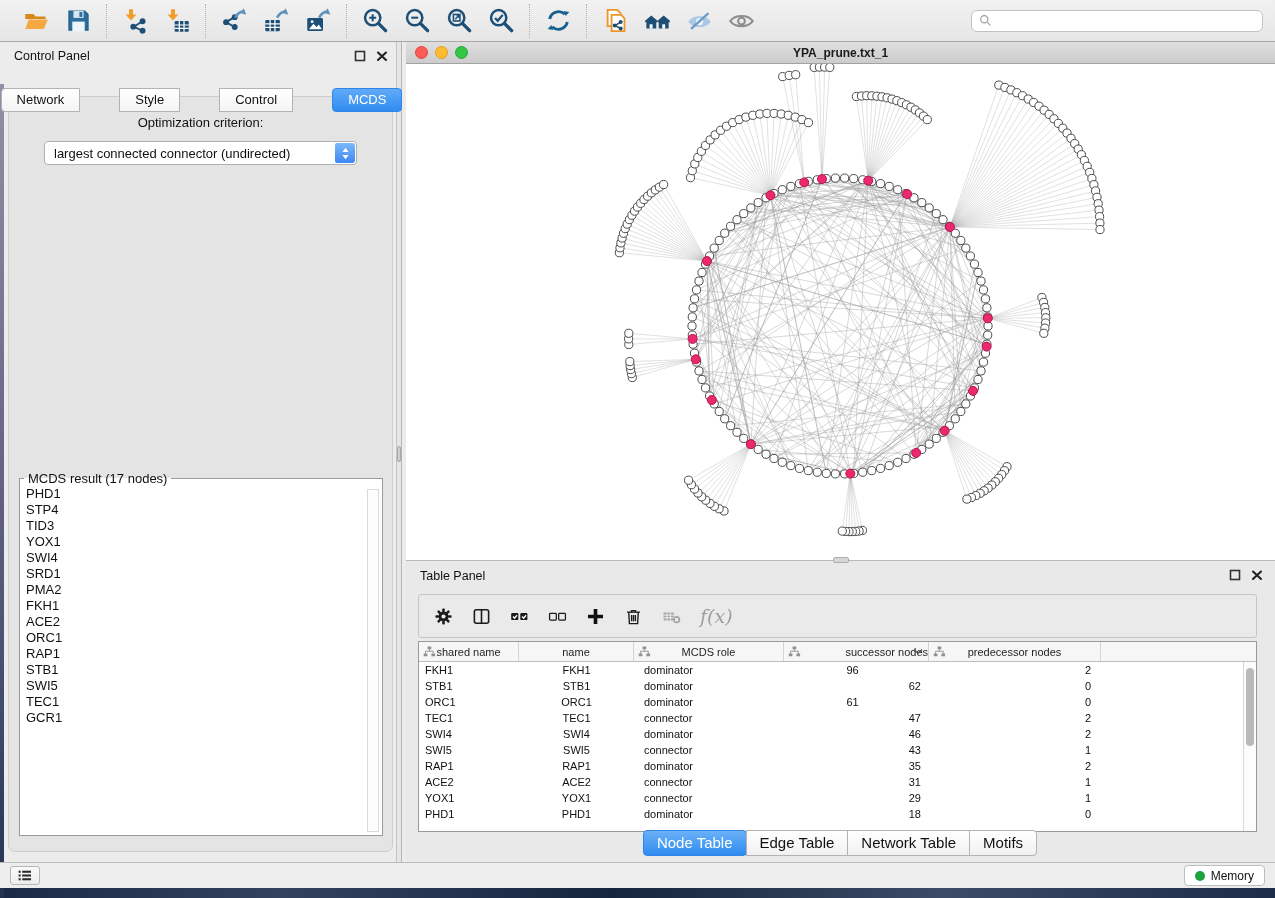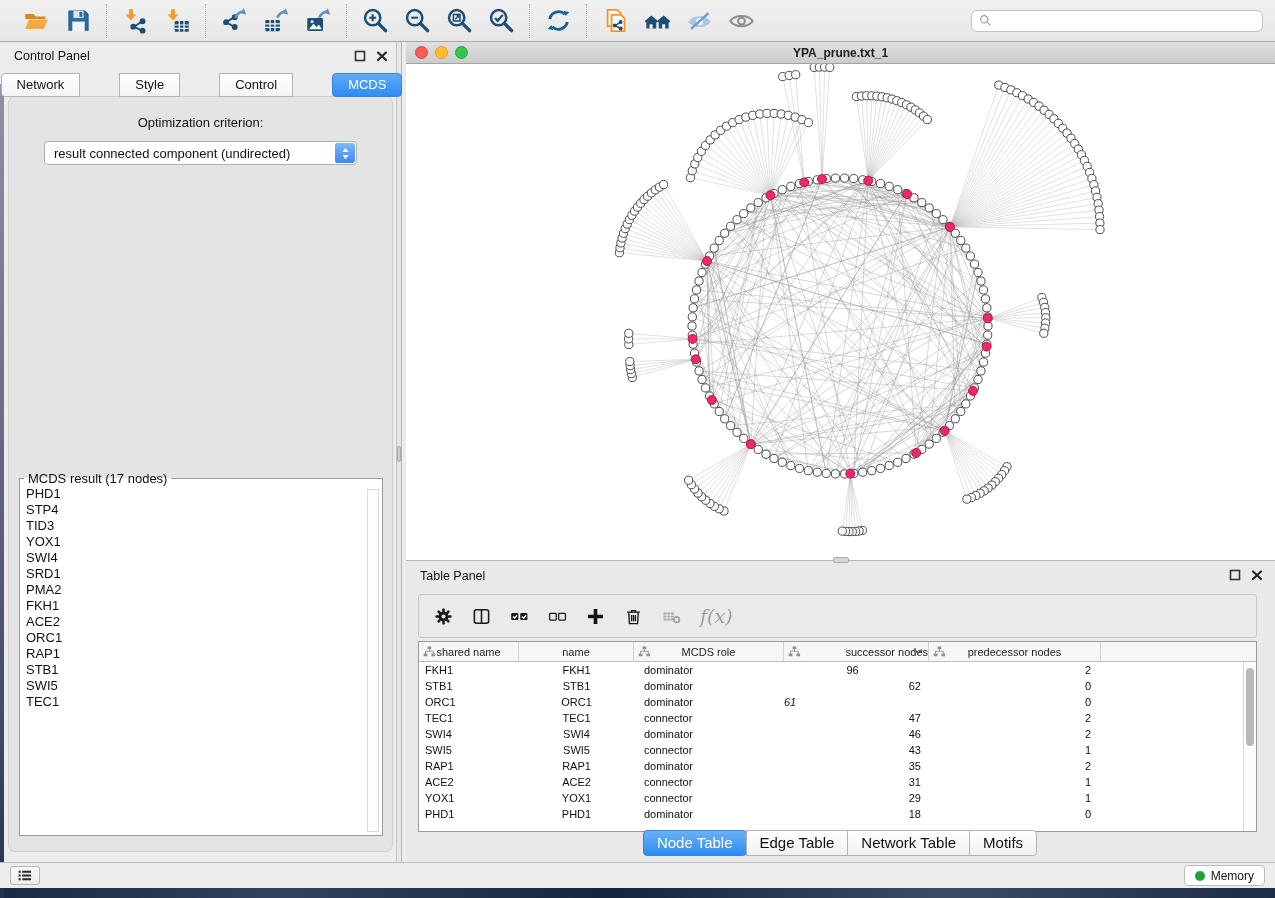--- a/index.html
+++ b/index.html
@@ -35,21 +35,21 @@
 
   #content { position:absolute; top:42px; left:0; right:0; bottom:26px; }
 
   
   #control-panel { position:absolute; left:4px; top:0; width:396px; height:100%; background:#ececec; }
   .cp-header { height:28px; display:flex; align-items:center; padding-left:10px;
     font-size:12.5px; color:#111; position:relative; }
   .panel-icons { position:absolute; right:11px; top:0; height:100%; display:flex; align-items:center; gap:9px; }
   .panel-icon-btn { width:13px; height:13px; border:none; background:none; padding:0; display:flex; cursor:default; }
   .panel-icon-btn svg { width:12px; height:12px; }
-  .cp-tabs { position:absolute; top:31px; left:0; right:0; display:flex; justify-content:center; z-index:2;gap:40px; }
+  .cp-tabs { position:absolute; top:46px; left:0; right:0; display:flex; justify-content:center; z-index:2;gap:40px; }
   .cp-tab { font-size:13px; padding:3px 15px 4px; background:linear-gradient(#ffffff,#f4f4f4);
     border:1px solid #b3b3b3; margin-left:-1px; color:#111; cursor:default;
     font-family:"Liberation Sans",sans-serif; }
   .cp-tab:first-child { border-radius:4px 0 0 4px; }
   .cp-tab.active { background:linear-gradient(#62aaf8,#2f8cf0); color:#fff;
     border-color:#2e87e8; border-radius:4px; }
   .cp-body { position:absolute; top:54px; left:4px; right:7px; bottom:10px;
     background:#e4e4e4; border:1px solid #cdcdcd; border-radius:7px; }
   .opt-label { margin-top:18px; text-align:center; font-size:13px; color:#111; }
   .dropdown { position:relative; margin:11px auto 0; width:313px; height:24px; background:#fff;
@@ -334,21 +334,21 @@
         </div>
         <div class="cp-tabs" id="cp-tabs">
             <button class="cp-tab">Network</button>
             <button class="cp-tab">Style</button>
             <button class="cp-tab">Control</button>
             <button class="cp-tab active">MCDS</button>
           </div>
         <div class="cp-body">
           <div class="opt-label">Optimization criterion:</div>
           <div class="dropdown">
-            <span>result connected component (undirected)</span>
+            <span>largest connected connector (undirected)</span>
             <span class="dd-stepper">
               <svg viewBox="0 0 10 16">
                   <path d="M5 1.6l3.4 4.6H1.6z" fill="#fff"></path>
                   <path d="M5 14.4L1.6 9.8h6.8z" fill="#fff"></path>
                 </svg>
             </span>
           </div>
           <fieldset class="mcds-box">
             <legend>MCDS result (17 nodes)</legend>
             <div id="mcds-list">
@@ -359,20 +359,21 @@
                 <div class="mcds-item">SWI4</div>
                 <div class="mcds-item">SRD1</div>
                 <div class="mcds-item">PMA2</div>
                 <div class="mcds-item">FKH1</div>
                 <div class="mcds-item">ACE2</div>
                 <div class="mcds-item">ORC1</div>
                 <div class="mcds-item">RAP1</div>
                 <div class="mcds-item">STB1</div>
                 <div class="mcds-item">SWI5</div>
                 <div class="mcds-item">TEC1</div>
+                <div class="mcds-item">GCR1</div>
               </div>
             <div class="mcds-scroll"></div>
           </fieldset>
         </div>
       </section>
 
       <div class="v-splitter">
           <div class="grip"></div>
         </div>
 
@@ -1200,21 +1201,21 @@
                   <div class="td" style="width: 100px; text-align: left; padding-left: 6px;">STB1</div>
                   <div class="td" style="width: 115px; text-align: center;">STB1</div>
                   <div class="td" style="width: 150px; text-align: left; padding-left: 10px;">dominator</div>
                   <div class="td" style="width: 145px; text-align: right; padding-right: 8px;">62</div>
                   <div class="td" style="width: 172px; text-align: right; padding-right: 10px;">0</div>
                 </div>
                 <div class="tr">
                   <div class="td" style="width: 100px; text-align: left; padding-left: 6px;">ORC1</div>
                   <div class="td" style="width: 115px; text-align: center;">ORC1</div>
                   <div class="td" style="width: 150px; text-align: left; padding-left: 10px;">dominator</div>
-                  <div class="td" style="width: 145px; text-align: left; padding-right: 8px; font-style: italic;">61</div>
+                  <div class="td" style="width: 145px; text-align: center; padding-right: 8px;">61</div>
                   <div class="td" style="width: 172px; text-align: right; padding-right: 10px;">0</div>
                 </div>
                 <div class="tr">
                   <div class="td" style="width: 100px; text-align: left; padding-left: 6px;">TEC1</div>
                   <div class="td" style="width: 115px; text-align: center;">TEC1</div>
                   <div class="td" style="width: 150px; text-align: left; padding-left: 10px;">connector</div>
                   <div class="td" style="width: 145px; text-align: right; padding-right: 8px;">47</div>
                   <div class="td" style="width: 172px; text-align: right; padding-right: 10px;">2</div>
                 </div>
                 <div class="tr">

